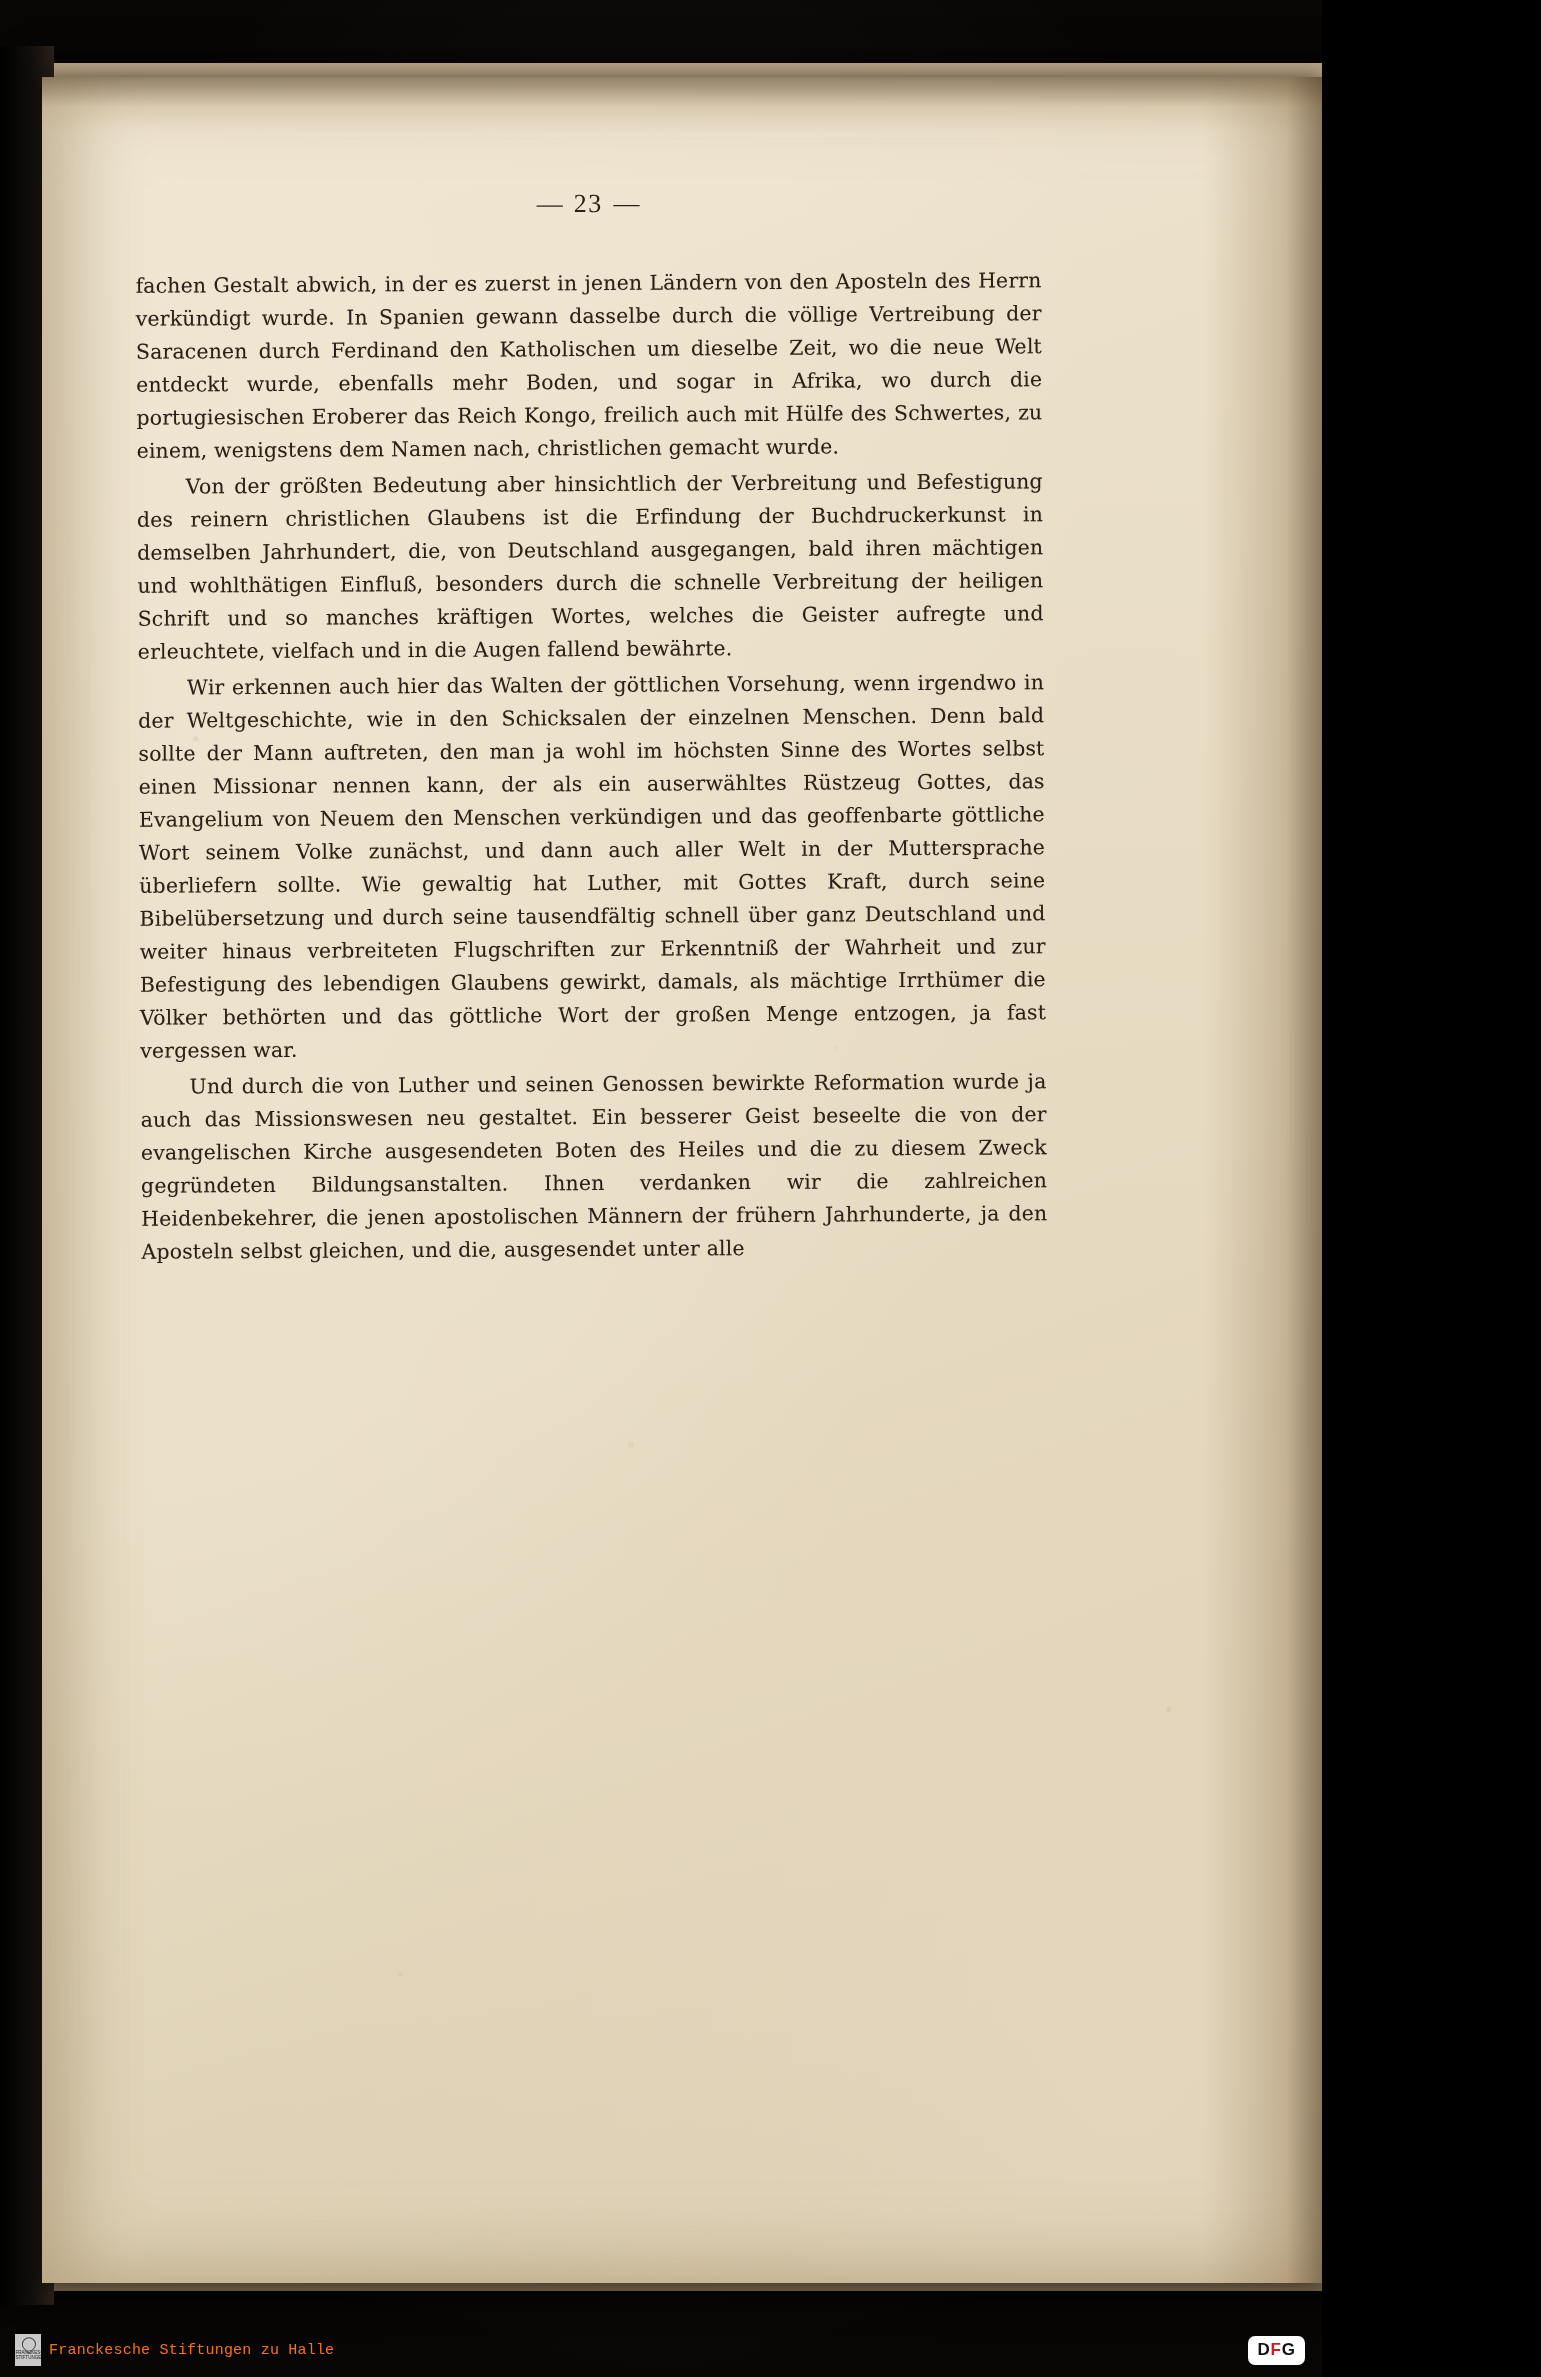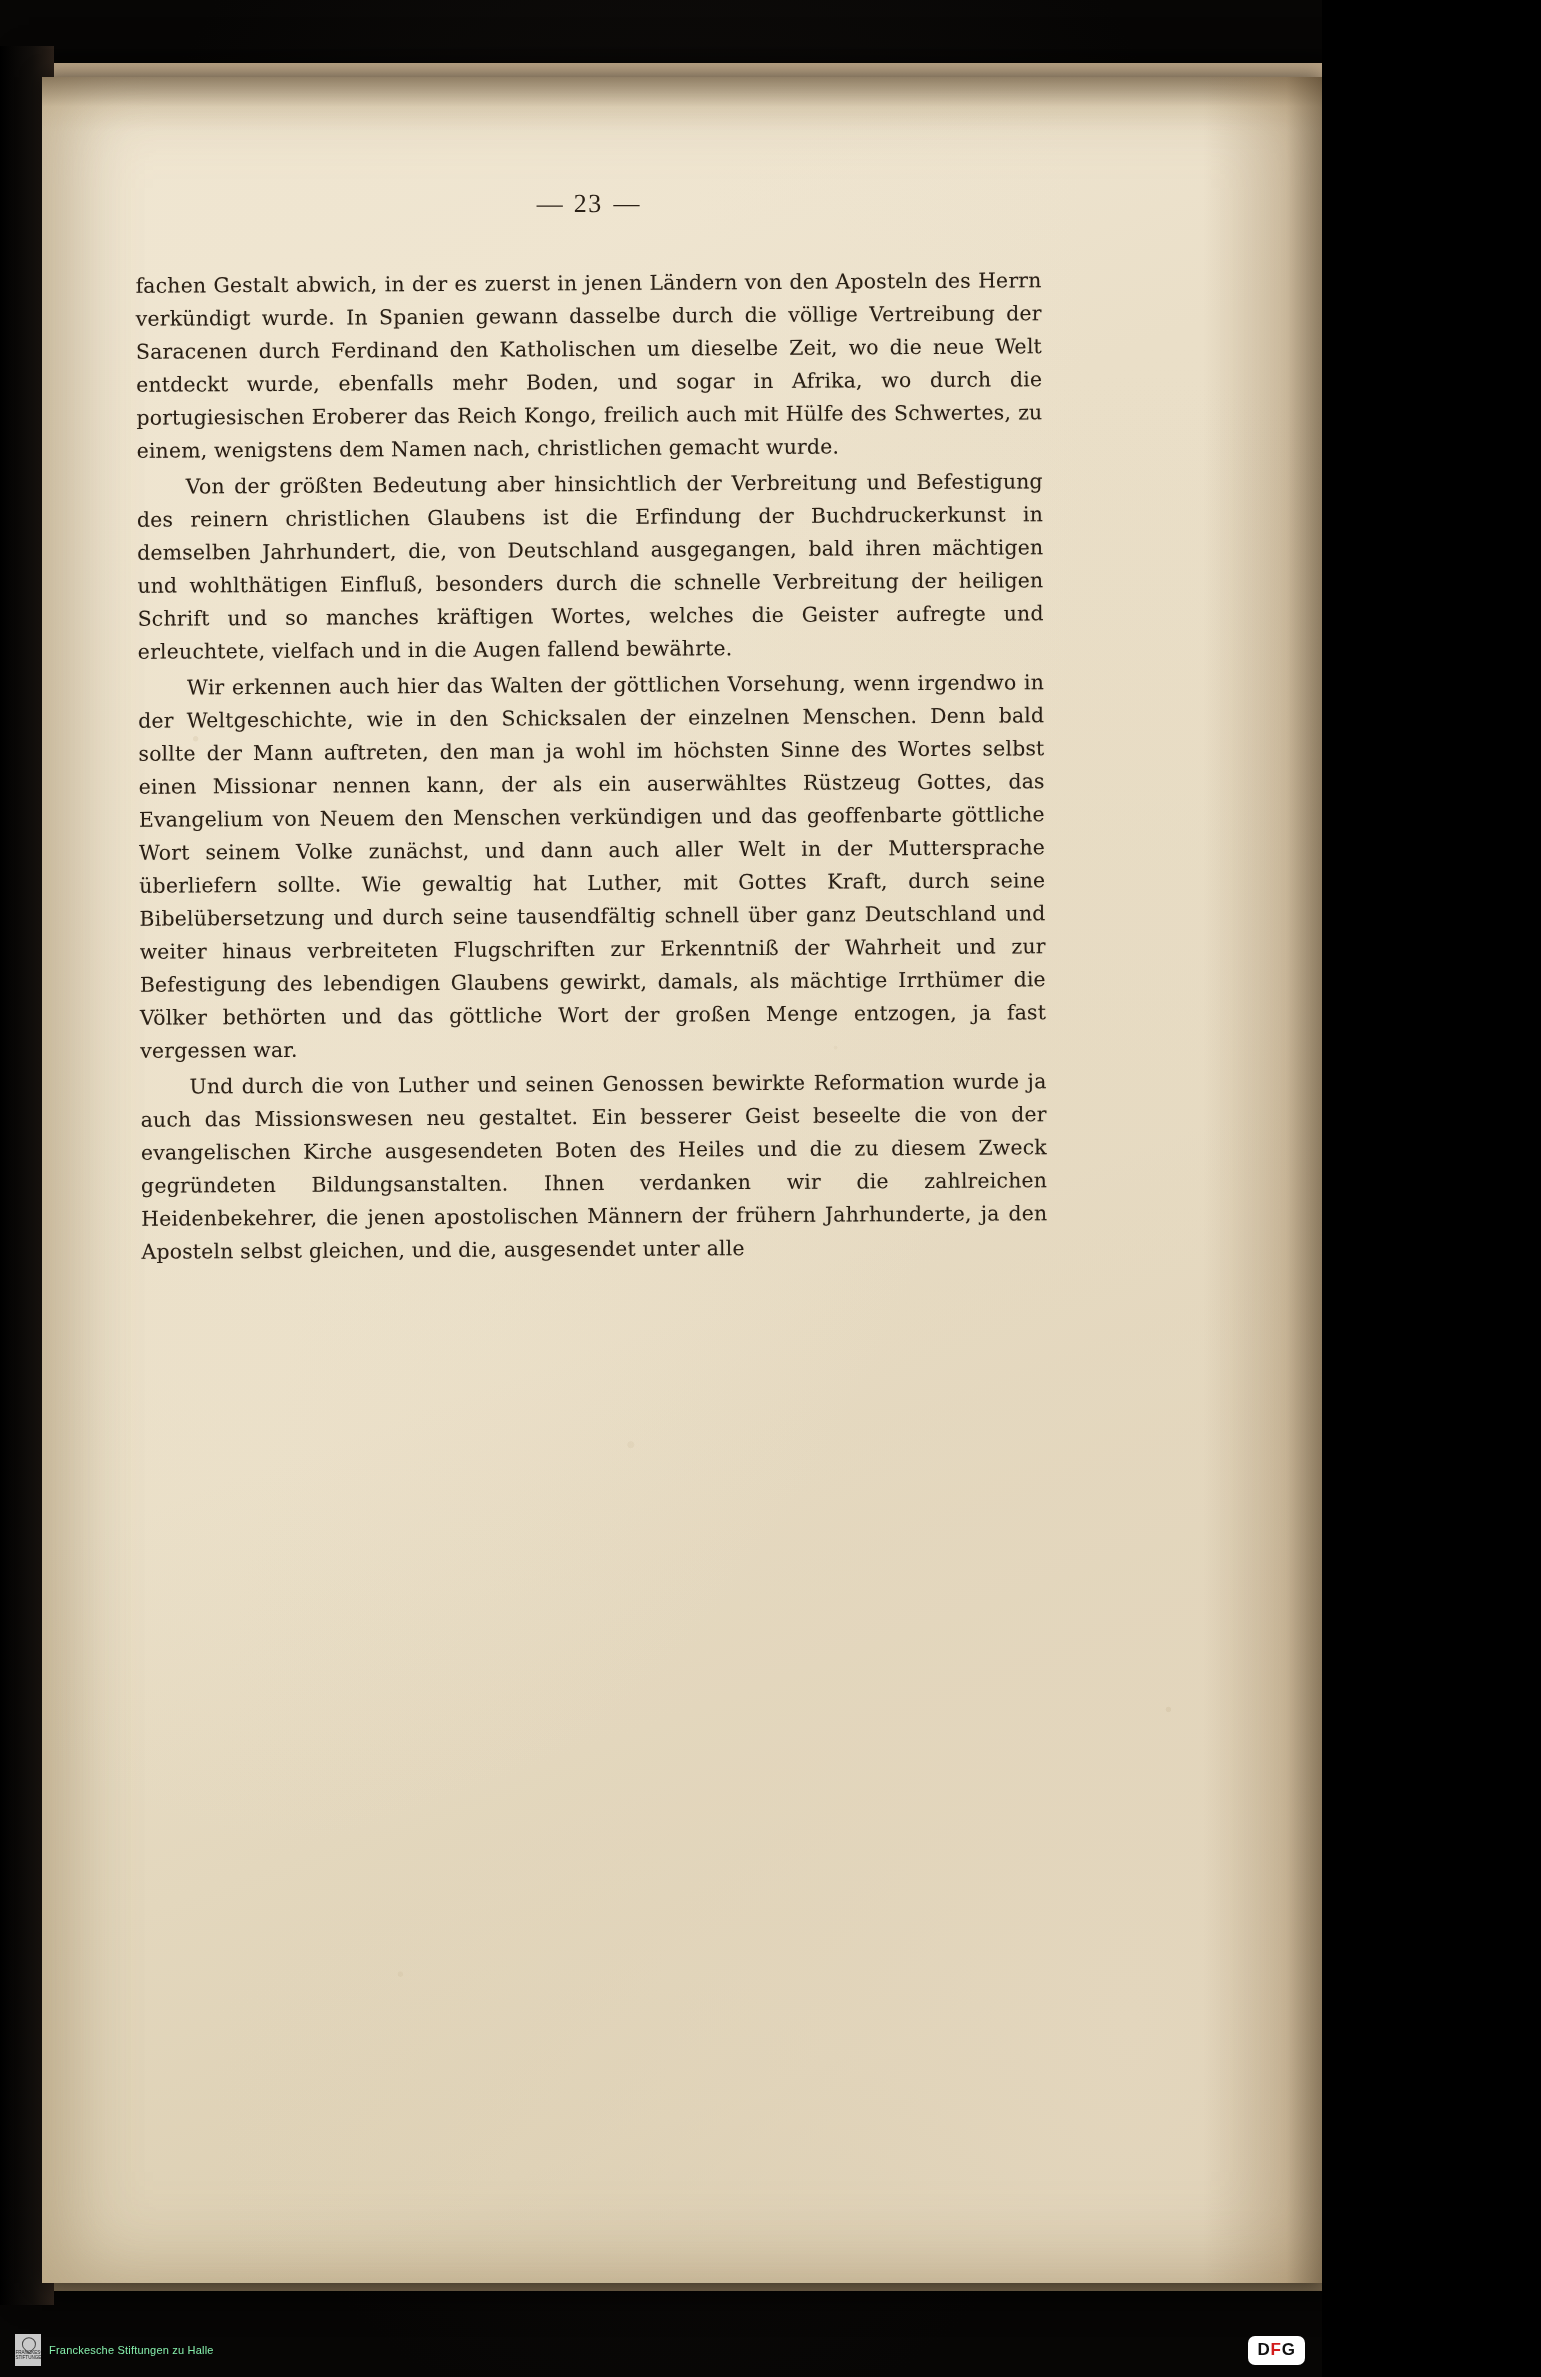--- a/index.html
+++ b/index.html
@@ -181,23 +181,23 @@
   .stamp-left .crest::before {
     content: "";
     position: absolute;
     left: 7px; top: 2.3px;
     width: 12.3px; height: 12.3px;
     border: 1.5px solid #444;
     border-radius: 50% 50% 50% 0;
     transform: rotate(-45deg);
   }
   .stamp-left .label {
-    color: #86efac;
-    font-size: 11px;
-    font-family: Liberation Sans, sans-serif;
+    color: #f97316;
+    font-size: 15px;
+    font-family: Liberation Mono, monospace;
     letter-spacing: 0.2px;
   }
   .stamp-right {
     position: absolute;
     right: 17px;
     bottom: 12.3px;
     background: #ffffff;
     color: #111;
     font-family: "Liberation Sans", sans-serif;
     font-weight: 700;

